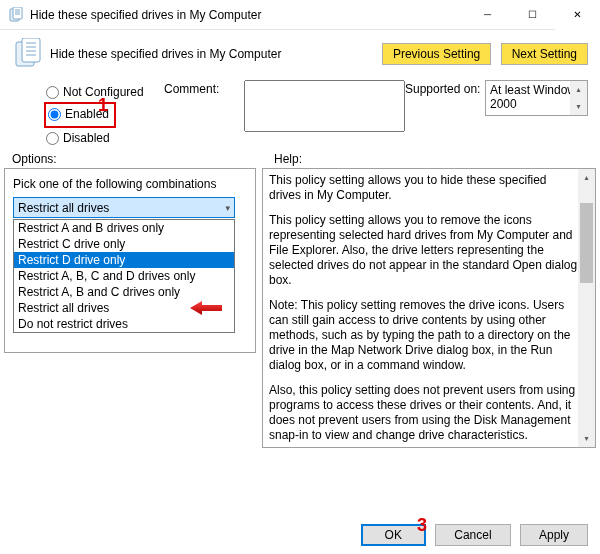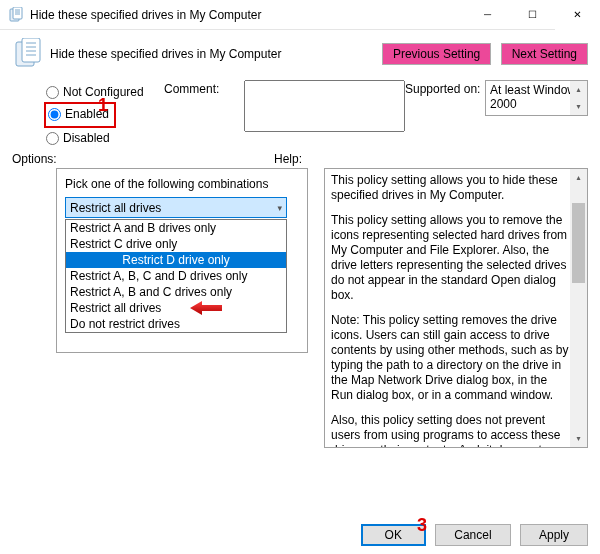--- a/index.html
+++ b/index.html
@@ -8,48 +8,48 @@
   .titlebar-icon { width: 16px; height: 16px; margin-right: 6px; position: relative; }
   .titlebar-icon svg { width: 16px; height: 16px; }
   .titlebar-text { flex: 1; font-size: 12px; }
   .win-btns { display: flex; }
   .win-btn { width: 45px; height: 30px; display: flex; align-items: center; justify-content: center; font-size: 10px; color: #000; }
   .win-btn.close { background: #fff; }
   .top-section { padding: 8px 12px 4px 12px; display: flex; align-items: center; }
   .top-left { display: flex; align-items: center; flex: 1; }
   .top-icon { width: 32px; height: 32px; margin-right: 6px; }
   .top-title { font-size: 12px; }
-  .top-right button { font-size: 12px; padding: 3px 10px; margin-left: 6px; background: #ec4899; border: 1px solid #adadad; cursor: pointer; }
+  .top-right button { font-size: 12px; padding: 3px 10px; margin-left: 6px; background: #fde047; border: 1px solid #adadad; cursor: pointer; }
   .mid-section { display: flex; padding: 6px 12px 0 12px; }
   .radio-col { width: 120px; padding-top: 2px; }
   .radio-row { display: flex; align-items: center; margin: 2px 0; padding: 1px 2px; }
   .radio-row input { margin: 0 4px 0 0; }
   .highlight-red { border: 2px solid #d00; display: inline-flex; padding: 0 3px 2px 0; }
   .annot { color: #d00; font-weight: bold; font-size: 18px; font-family: Arial, sans-serif; }
   .annot1 { position: absolute; left: 98px; top: 95px; }
   .annot2 { position: absolute; left: 184px; top: 281px; color: #d00; font-weight: bold; font-size: 18px; }
   .annot3 { position: absolute; left: 417px; top: 515px; color: #d00; font-weight: bold; font-size: 18px; }
   .comment-col { flex: 1; display: flex; flex-direction: row; }
   .comment-row { display: flex; margin-bottom: 6px; }
   .comment-label { width: 80px; padding-top: 2px; }
   .comment-box { flex: 1; height: 52px; resize: none; font-size: 12px; font-family: inherit; padding: 2px; }
   .supported-box { flex: 1; height: 36px; border: 1px solid #a0a0a0; padding: 2px 4px; font-size: 12px; position: relative; }
   .supported-scroll { position: absolute; right: 0; top: 0; bottom: 0; width: 17px; background: #f0f0f0; display: flex; flex-direction: column; justify-content: space-between; }
   .scroll-btn { width: 17px; height: 17px; display: flex; align-items: center; justify-content: center; font-size: 8px; color: #606060; }
   .opt-help-labels { display: flex; padding: 4px 12px 2px 12px; }
   .opt-label { width: 262px; }
   .help-label { flex: 1; }
-  .opt-help-row { display: flex; padding: 0 12px; gap: 16px; margin-left: 44px; }
+  .opt-help-row { display: flex; padding: 0 4px; gap: 6px; }
   .options-panel { width: 252px; height: 185px; border: 1px solid #a0a0a0; padding: 8px; font-size: 12px; position: relative; background: #fff; }
   .combo { width: 222px; border: 1px solid #7a7a7a; background: linear-gradient(#fff,#e8e8e8); height: 21px; display: flex; align-items: center; padding: 0 4px; margin-top: 6px; position: relative; }
   .combo-arrow { margin-left: auto; font-size: 9px; color: #555; }
   .combo.open { background: #cde8ff; border-color: #0078d7; }
   .dropdown { position: absolute; left: 8px; top: 50px; width: 222px; border: 1px solid #767676; background: #fff; z-index: 5; }
   .dropdown div { padding: 0 4px; height: 16px; line-height: 16px; font-size: 12px; white-space: nowrap; }
-  .dropdown div.sel { background: #0078d7; color: #fff; text-align: center; }
+  .dropdown div.sel { background: #0078d7; color: #fff; }
   .help-panel { flex: 1; height: 280px; border: 1px solid #a0a0a0; padding: 4px 17px 4px 6px; font-size: 12px; overflow: hidden; position: relative; background: #fff; }
   .help-panel p { margin: 0 0 10px 0; line-height: 1.25; }
   .help-scroll { position: absolute; right: 0; top: 0; bottom: 0; width: 17px; background: #f0f0f0; display: flex; flex-direction: column; }
   .help-scroll .thumb { background: #c0c0c0; height: 80px; margin: 17px 2px 0 2px; }
   .help-scroll .track { flex: 1; }
   .bottom-bar { position: absolute; bottom: 8px; right: 12px; margin-top: 24px; }
   .bottom-bar button { font-size: 12px; padding: 3px 18px; margin-left: 6px; background: #e1e1e1; border: 1px solid #adadad; cursor: pointer; }
   .bottom-bar button.primary { background: #e1e1e1; border: 2px solid #0078d7; padding: 2px 22px; }
   .arrow-img { position: absolute; left: 190px; top: 301px; width: 32px; height: 14px; z-index: 8; pointer-events: none; }
   .policy-icon-bg { fill: #e8f0f8; stroke: #7ca8cc; }

